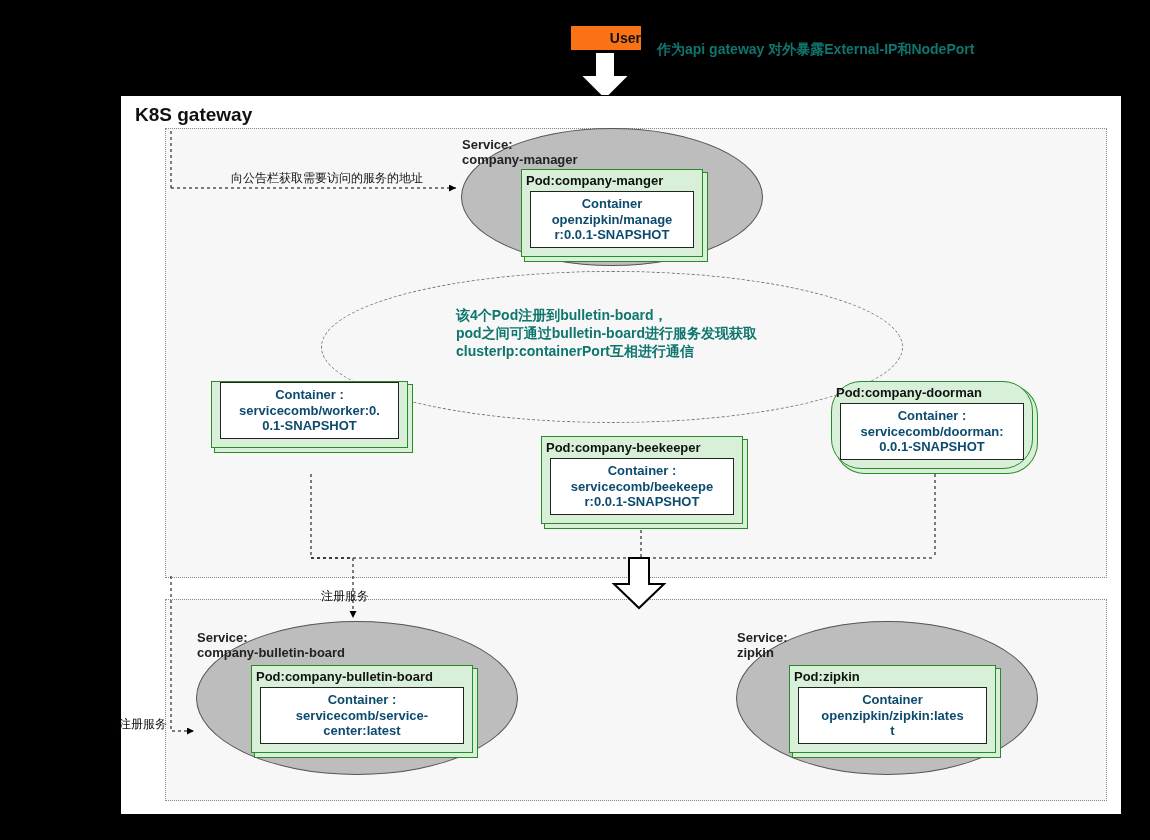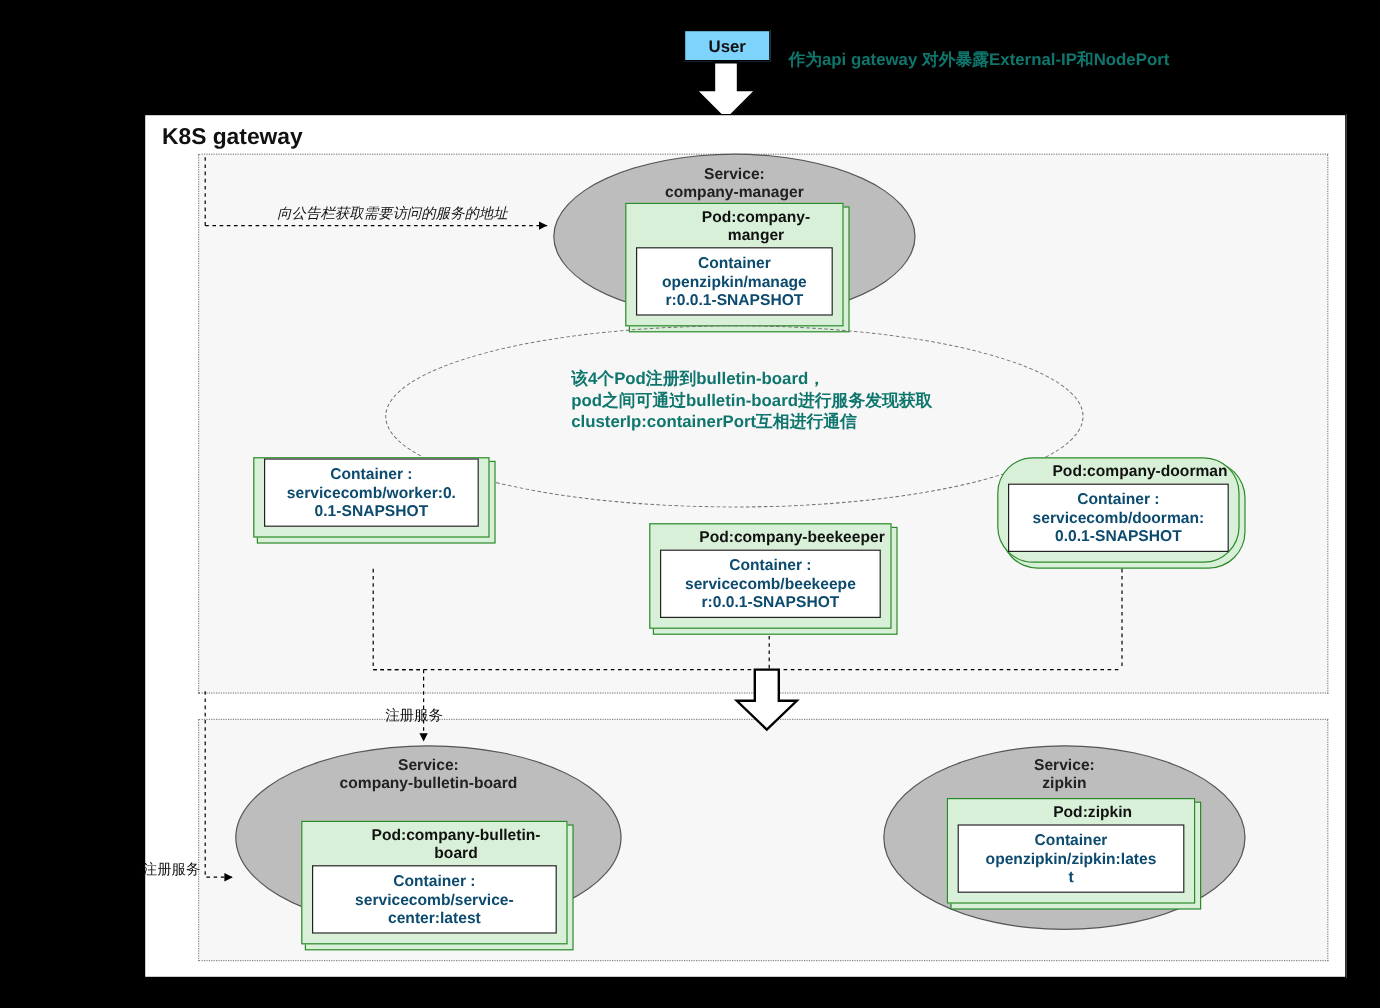--- a/index.html
+++ b/index.html
@@ -41,39 +41,38 @@
     border: 1.5px solid #555;
   }
   .ellipse-dashed {
     position: absolute;
     border-radius: 50%;
     border: 1px dashed #777;
     background: transparent;
   }
   .svc-label {
     position: absolute;
-    text-align: center;
+    text-align: left;
     font-weight: bold;
     font-size: 13px;
     color: #222;
     width: 100%;
   }
   .pod {
     position: absolute;
     background: #d8f0d8;
     border: 1.5px solid #2a8a2a;
     box-shadow: 4px 4px 0 #d8f0d8, 4px 4px 0 1px #2a8a2a;
   }
   .pod-title {
     font-weight: bold;
     font-size: 13px;
-    text-align: center;
+    text-align: left;
     padding: 3px 4px;
     color: #111;
-    margin-left: 36px;
   }
   .container-box {
     background: #fff;
     border: 1.5px solid #222;
     margin: 0 8px 8px 8px;
     padding: 4px 6px;
     text-align: center;
     font-weight: bold;
     font-size: 13px;
     line-height: 1.2;
@@ -91,23 +90,23 @@
     font-size: 12px;
     color: #111;
     background: transparent;
   }
   .user-box {
     position: absolute;
     left: 570px;
     top: 25px;
     width: 70px;
     height: 24px;
-    background: #7dd3fc;
+    background: #f97316;
     border: 1.5px solid #000;
-    text-align: center;
+    text-align: right;
     font-weight: bold;
     font-size: 14px;
     line-height: 24px;
     color: #111;
   }
   svg.conn {
     position: absolute;
     left: 0;
     top: 0;
     pointer-events: none;
@@ -148,21 +147,21 @@
     <div class="pod-title">Pod:company-manger</div>
     <div class="container-box">
       <span>Container</span><br>
       <span>openzipkin/manage</span><br>
       <span>r:0.0.1-SNAPSHOT</span>
     </div>
   </div>
 
   <div class="ellipse-dashed" style="left:200px; top:175px; width:580px; height:150px;"></div>
 
-  <div class="olive" style="left:355px; top:210px; line-height:1.3;">
+  <div class="olive" style="left:335px; top:210px; line-height:1.3;">
     <span>该4个Pod注册到bulletin-board，</span><br>
     <span>pod之间可通过bulletin-board进行服务发现获取</span><br>
     <span>clusterIp:containerPort互相进行通信</span>
   </div>
 
   <div class="pod" style="left:90px; top:285px; width:195px;">
     <div class="container-box">
       <span>Container :</span><br>
       <span>servicecomb/worker:0.</span><br>
       <span>0.1-SNAPSHOT</span>
@@ -188,21 +187,21 @@
   </div>
 
 
   <div class="ellipse" style="left:75px; top:525px; width:320px; height:152px;">
     <div class="svc-label" style="top:8px;">
       <span>Service:</span><br>
       <span>company-bulletin-board</span>
     </div>
   </div>
 
-  <div class="pod" style="left:130px; top:588px; width:220px;">
+  <div class="pod" style="left:130px; top:569px; width:220px;">
     <div class="pod-title">Pod:company-bulletin-board</div>
     <div class="container-box">
       <span>Container :</span><br>
       <span>servicecomb/service-</span><br>
       <span>center:latest</span>
     </div>
   </div>
 
   <div class="ellipse" style="left:615px; top:525px; width:300px; height:152px;">
     <div class="svc-label" style="top:8px;">
@@ -213,21 +212,21 @@
 
   <div class="pod" style="left:668px; top:569px; width:205px;">
     <div class="pod-title">Pod:zipkin</div>
     <div class="container-box">
       <span>Container</span><br>
       <span>openzipkin/zipkin:lates</span><br>
       <span>t</span>
     </div>
   </div>
 
-  <div class="small-label" style="left:110px; top:74px;font-style:italic;">向公告栏获取需要访问的服务的地址</div>
+  <div class="small-label" style="left:110px; top:74px;">向公告栏获取需要访问的服务的地址</div>
   <div class="small-label" style="left:200px; top:492px;">注册服务</div>
   <div class="small-label" style="left:-2px; top:620px;">注册服务</div>
 
   <svg class="conn" width="1000" height="720">
     <defs>
       <marker id="ah2" markerWidth="9" markerHeight="9" refX="7" refY="3.5" orient="auto">
         <path d="M0,0 L7,3.5 L0,7 Z" fill="#000"></path>
       </marker>
     </defs>
 

